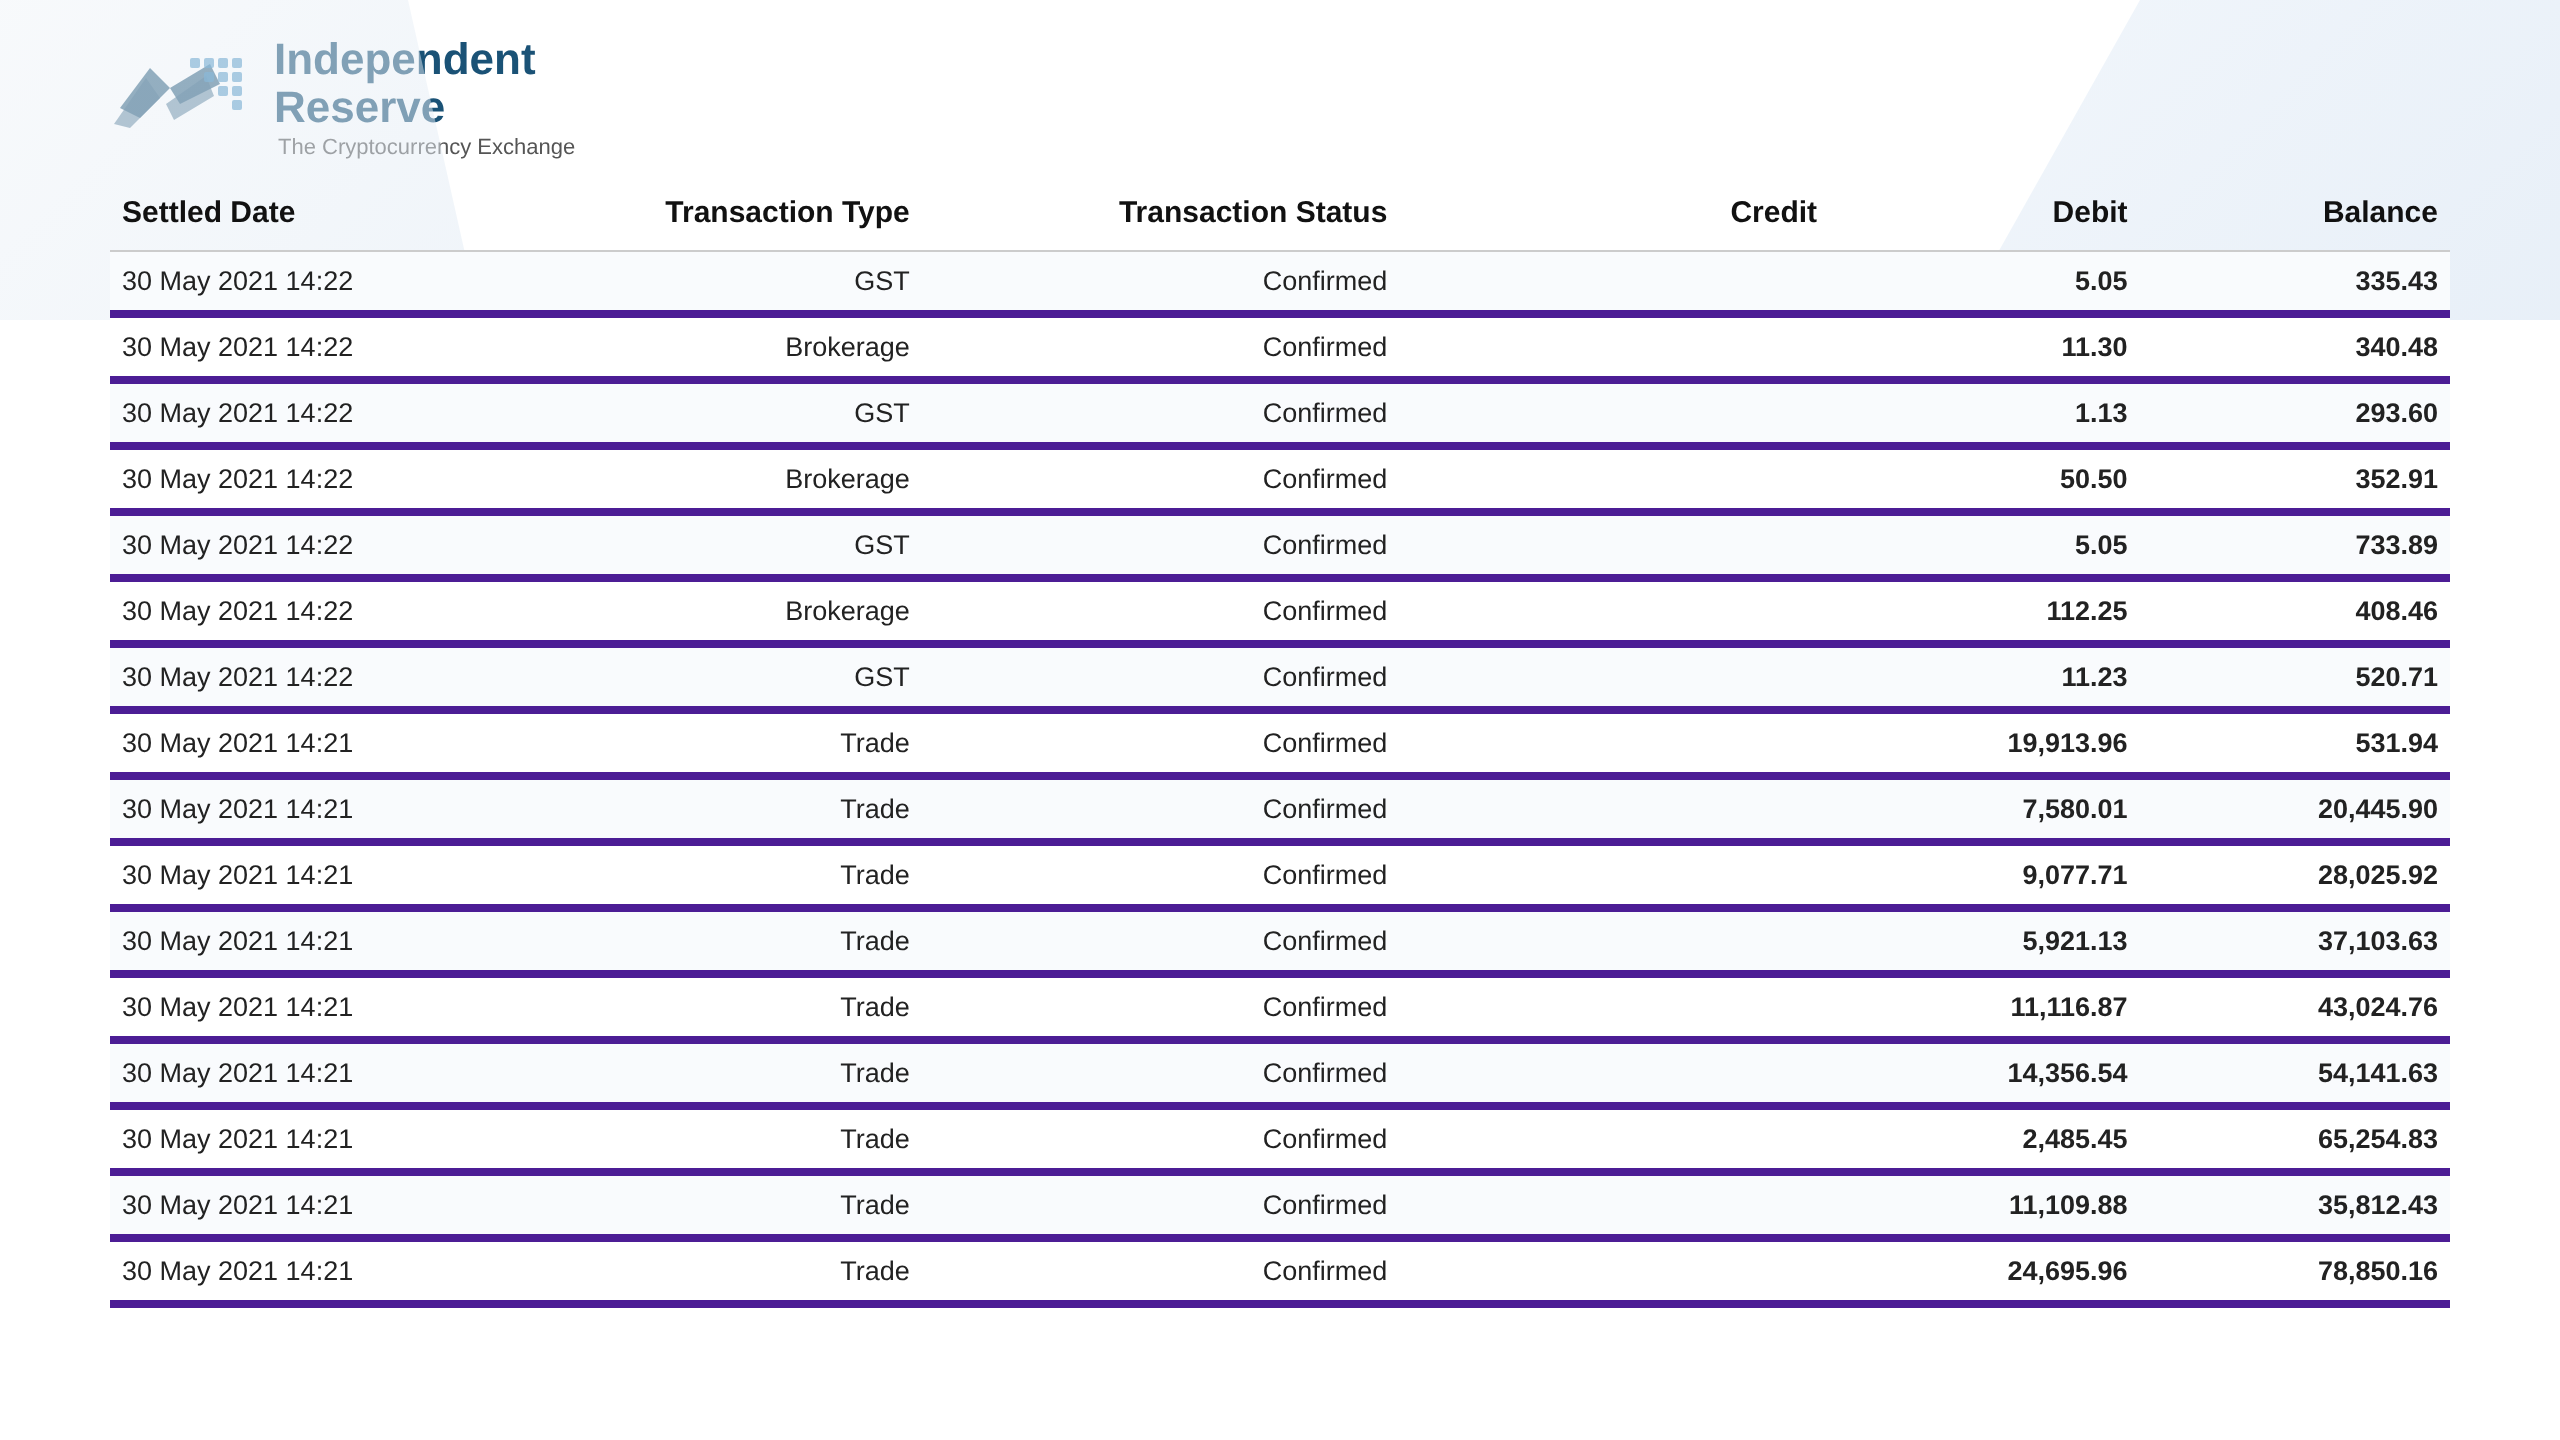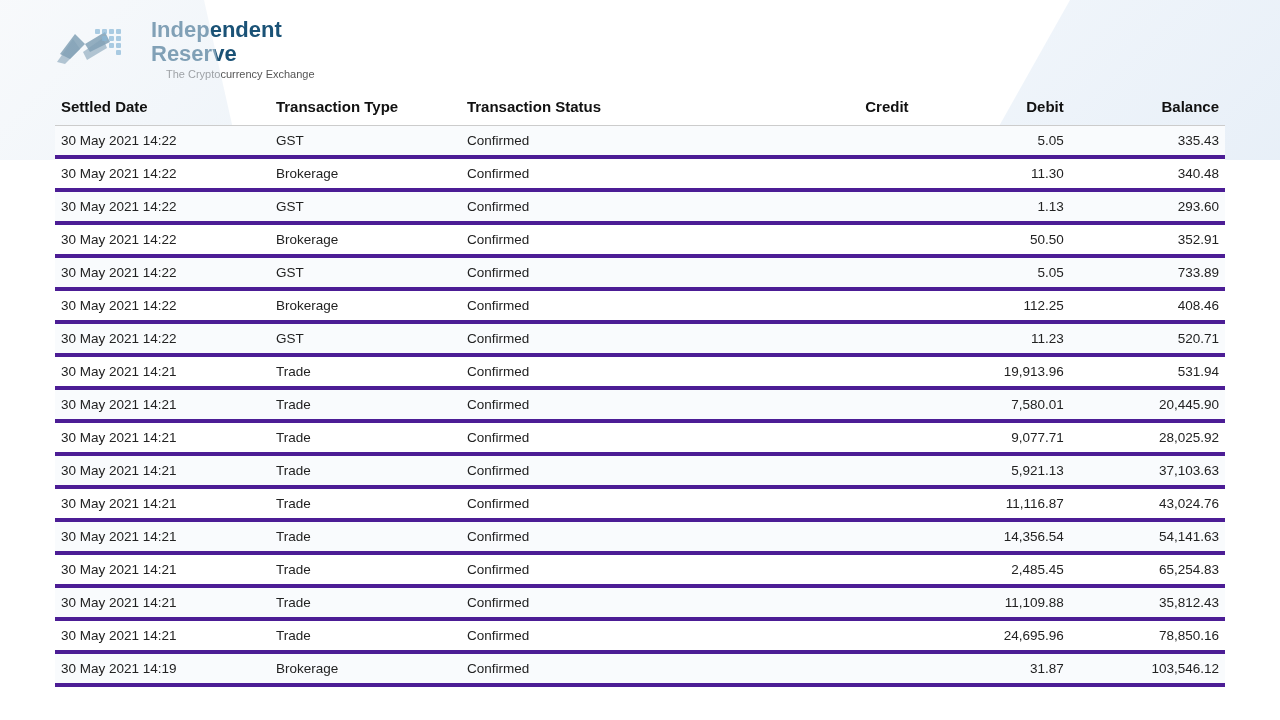--- a/index.html
+++ b/index.html
@@ -19,40 +19,40 @@
       display: flex;
       align-items: flex-start;
     }
     .logo-area {
       display: flex;
       flex-direction: column;
     }
     .logo-top {
       display: flex;
       align-items: center;
-      gap: 26px;
+      gap: 12px;
     }
     .logo-icon {
       width: 70px;
       height: 50px;
     }
     .logo-text {
       font-size: 22px;
       font-weight: bold;
       color: #1a5276;
       line-height: 1.1;
     }
     .logo-text span {
       display: block;
     }
     .logo-subtitle {
       font-size: 11px;
       color: #555;
       margin-top: 2px;
-      margin-left: 15px;
+      margin-left: 2px;
     }
     
     .bg-shape-1 {
       position: absolute;
       top: 0;
       right: 0;
       width: 300px;
       height: 160px;
       background: linear-gradient(135deg, #dce8f5 0%, #c5d8ed 100%);
       clip-path: polygon(30% 0%, 100% 0%, 100% 100%, 0% 100%);
@@ -101,24 +101,25 @@
     tbody tr:nth-child(even) {
       background: #ffffff;
     }
     tbody tr td {
       padding: 7px 6px;
       font-size: 13.5px;
       color: #222;
     }
     tbody tr td.right {
       text-align: right;
+      font-weight: bold;
     }
     .col-date { width: 180px; margin-left: 16px; }
-    .col-type { width: 160px; }
-    .col-status { width: 200px; }
+    .col-type { width: 160px; text-align: right; }
+    .col-status { width: 200px; text-align: right; }
     .col-credit { width: 180px; text-align: right; }
     .col-debit { width: 130px; text-align: right; }
     .col-balance { width: 130px; text-align: right; }
   </style>
 </head>
 <body>
 
 <div class="bg-shape-2"></div>
 <div class="bg-shape-1"></div>
 
@@ -295,23 +296,15 @@
           <td class="col-balance right">35,812.43</td>
         </tr>
         <tr>
           <td class="col-date">30 May 2021 14:21</td>
           <td class="col-type">Trade</td>
           <td class="col-status">Confirmed</td>
           <td class="col-credit right"></td>
           <td class="col-debit right">24,695.96</td>
           <td class="col-balance right">78,850.16</td>
         </tr>
-        <tr>
-          <td class="col-date">30 May 2021 14:19</td>
-          <td class="col-type">Brokerage</td>
-          <td class="col-status">Confirmed</td>
-          <td class="col-credit right"></td>
-          <td class="col-debit right">31.87</td>
-          <td class="col-balance right">103,546.12</td>
-        </tr>
       </tbody>
   </table>
 </div>
 
 </body></html>

